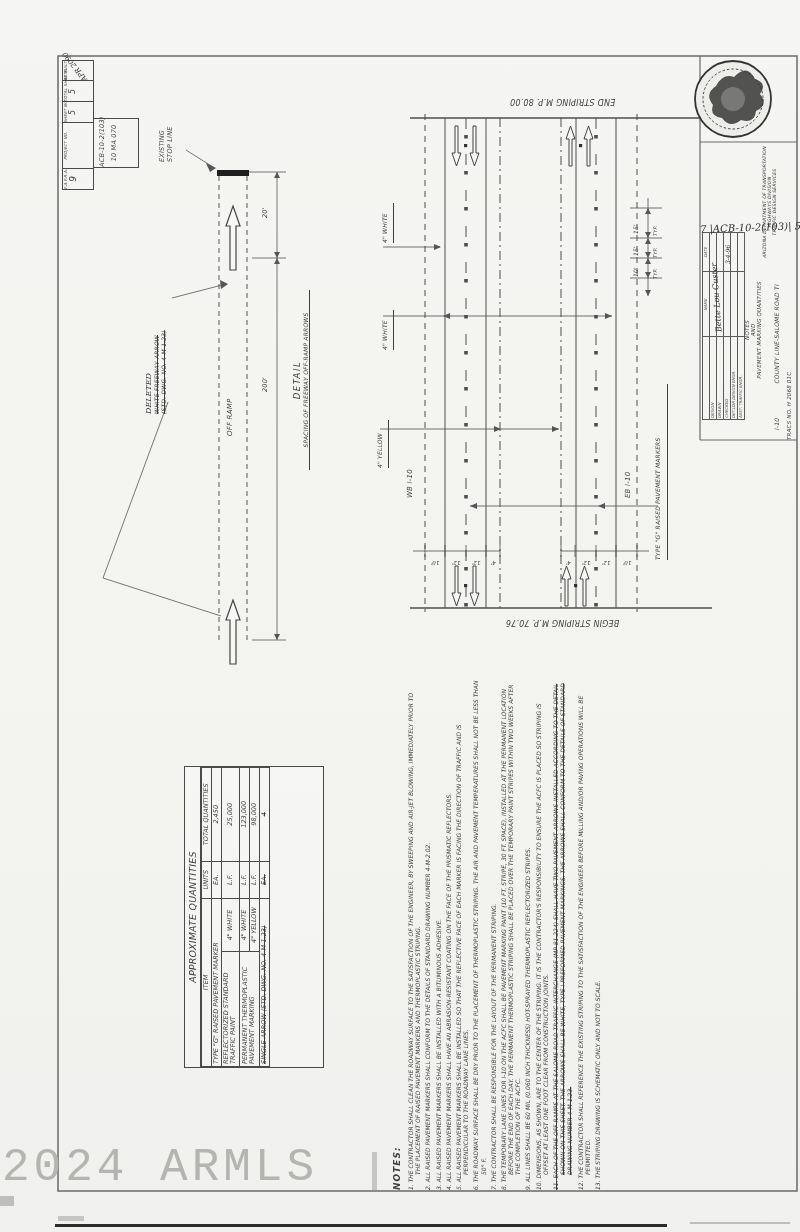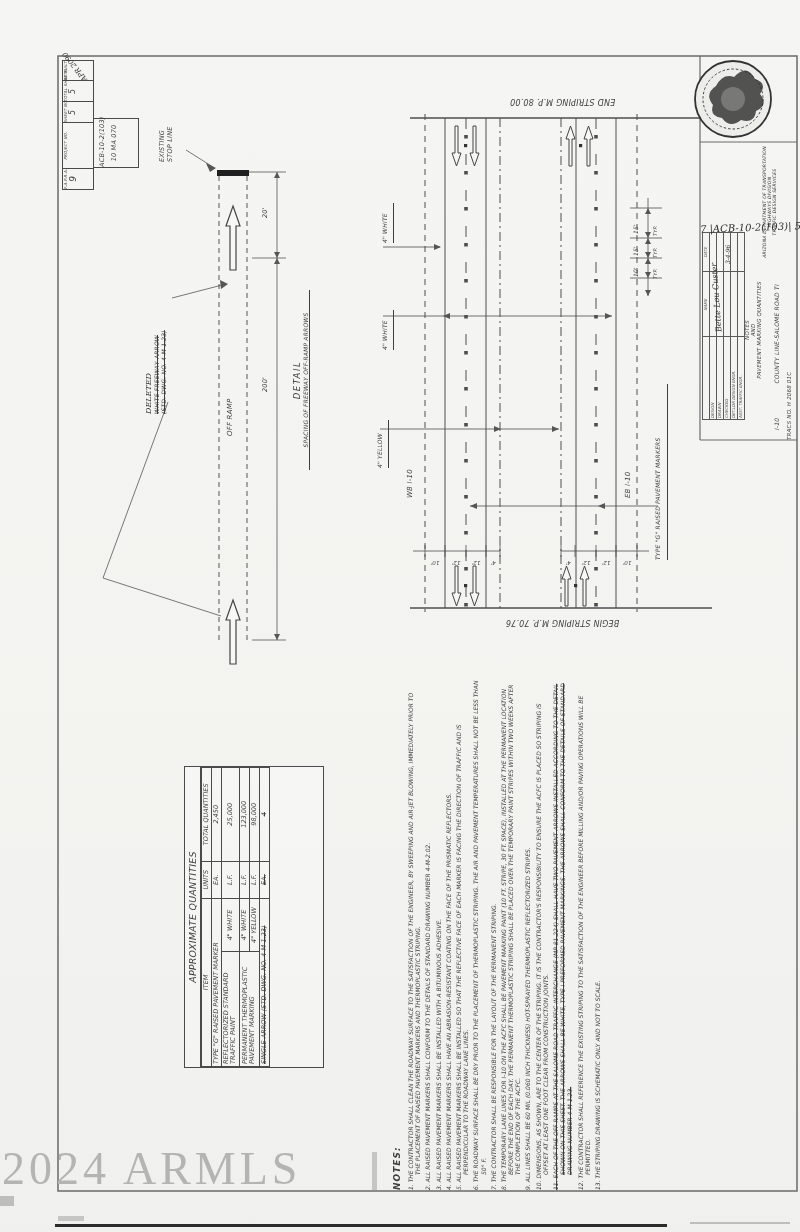--- a/index.html
+++ b/index.html
@@ -21,21 +21,21 @@
        font-size:6.5px;font-style:italic;padding:1px 2px;line-height:1.1;}
   
   .notes p{margin:0 0 3px 0;font-size:6px;line-height:1.2;font-style:italic;
        padding-left:15px;text-indent:-15px;color:#3c3c3c;}
   .notes h3{margin:0 0 5px 0;font-size:9px;font-style:italic;letter-spacing:1px;}
   
   table.sig{border-collapse:collapse;width:100%;}
   table.sig td{border:.8px solid #5a5a5a;font-size:4px;font-style:italic;
        padding:0 1px;height:6px;line-height:1;color:#555;}
   .u{border-bottom:1px solid #3f3f3f;}
-  .wm{font-size:46px;letter-spacing:4px;color:#b4b4b1;font-family:Liberation Serif, serif;}
+  .wm{font-size:46px;letter-spacing:4px;color:#b4b4b1;font-family:Liberation Mono, monospace;}
   .tiny{font-size:4px;}
 </style>
 </head>
 <body>
 
 <div id="page">
 
   <svg class="abs" style="left:0;top:0" width="800" height="1232" viewBox="0 0 800 1232">
 
     <g stroke="#6a6a6a" fill="none">

